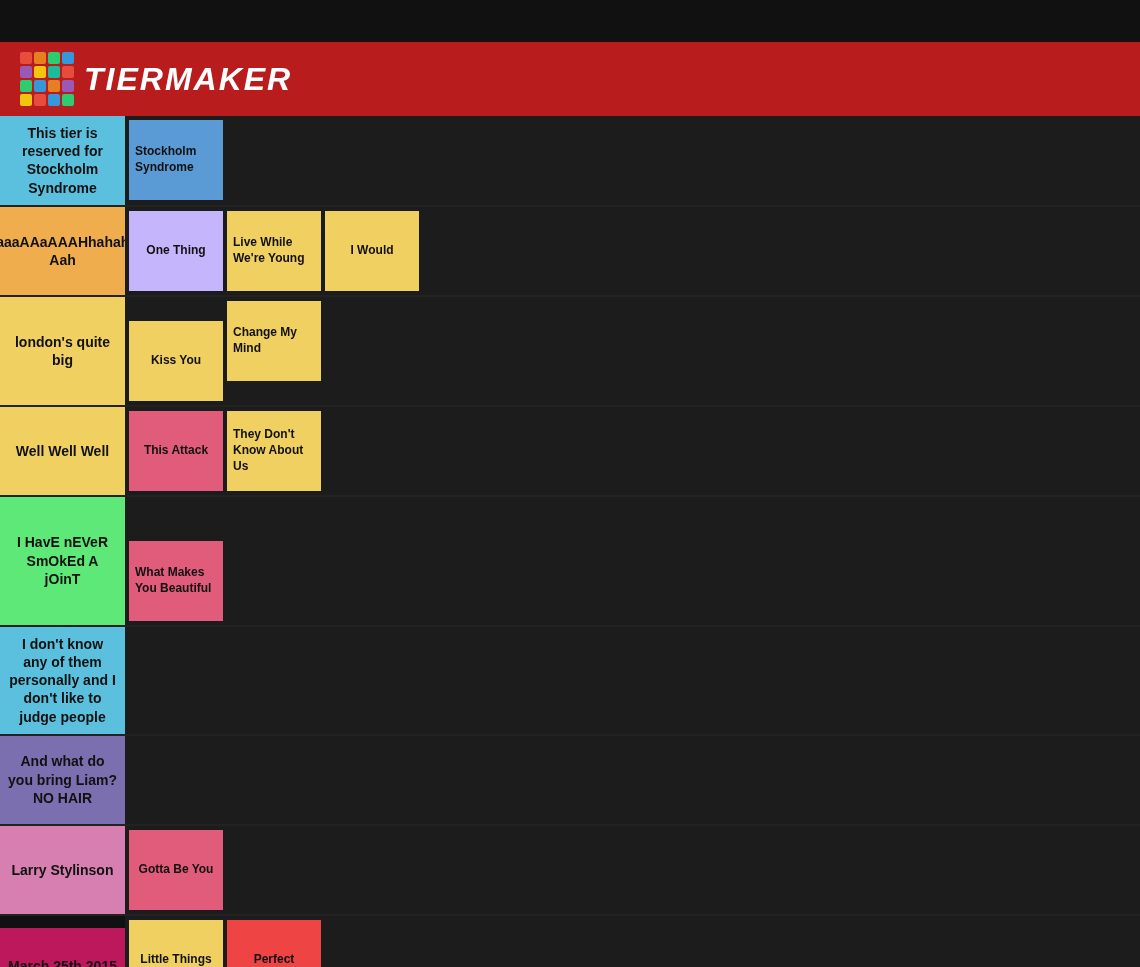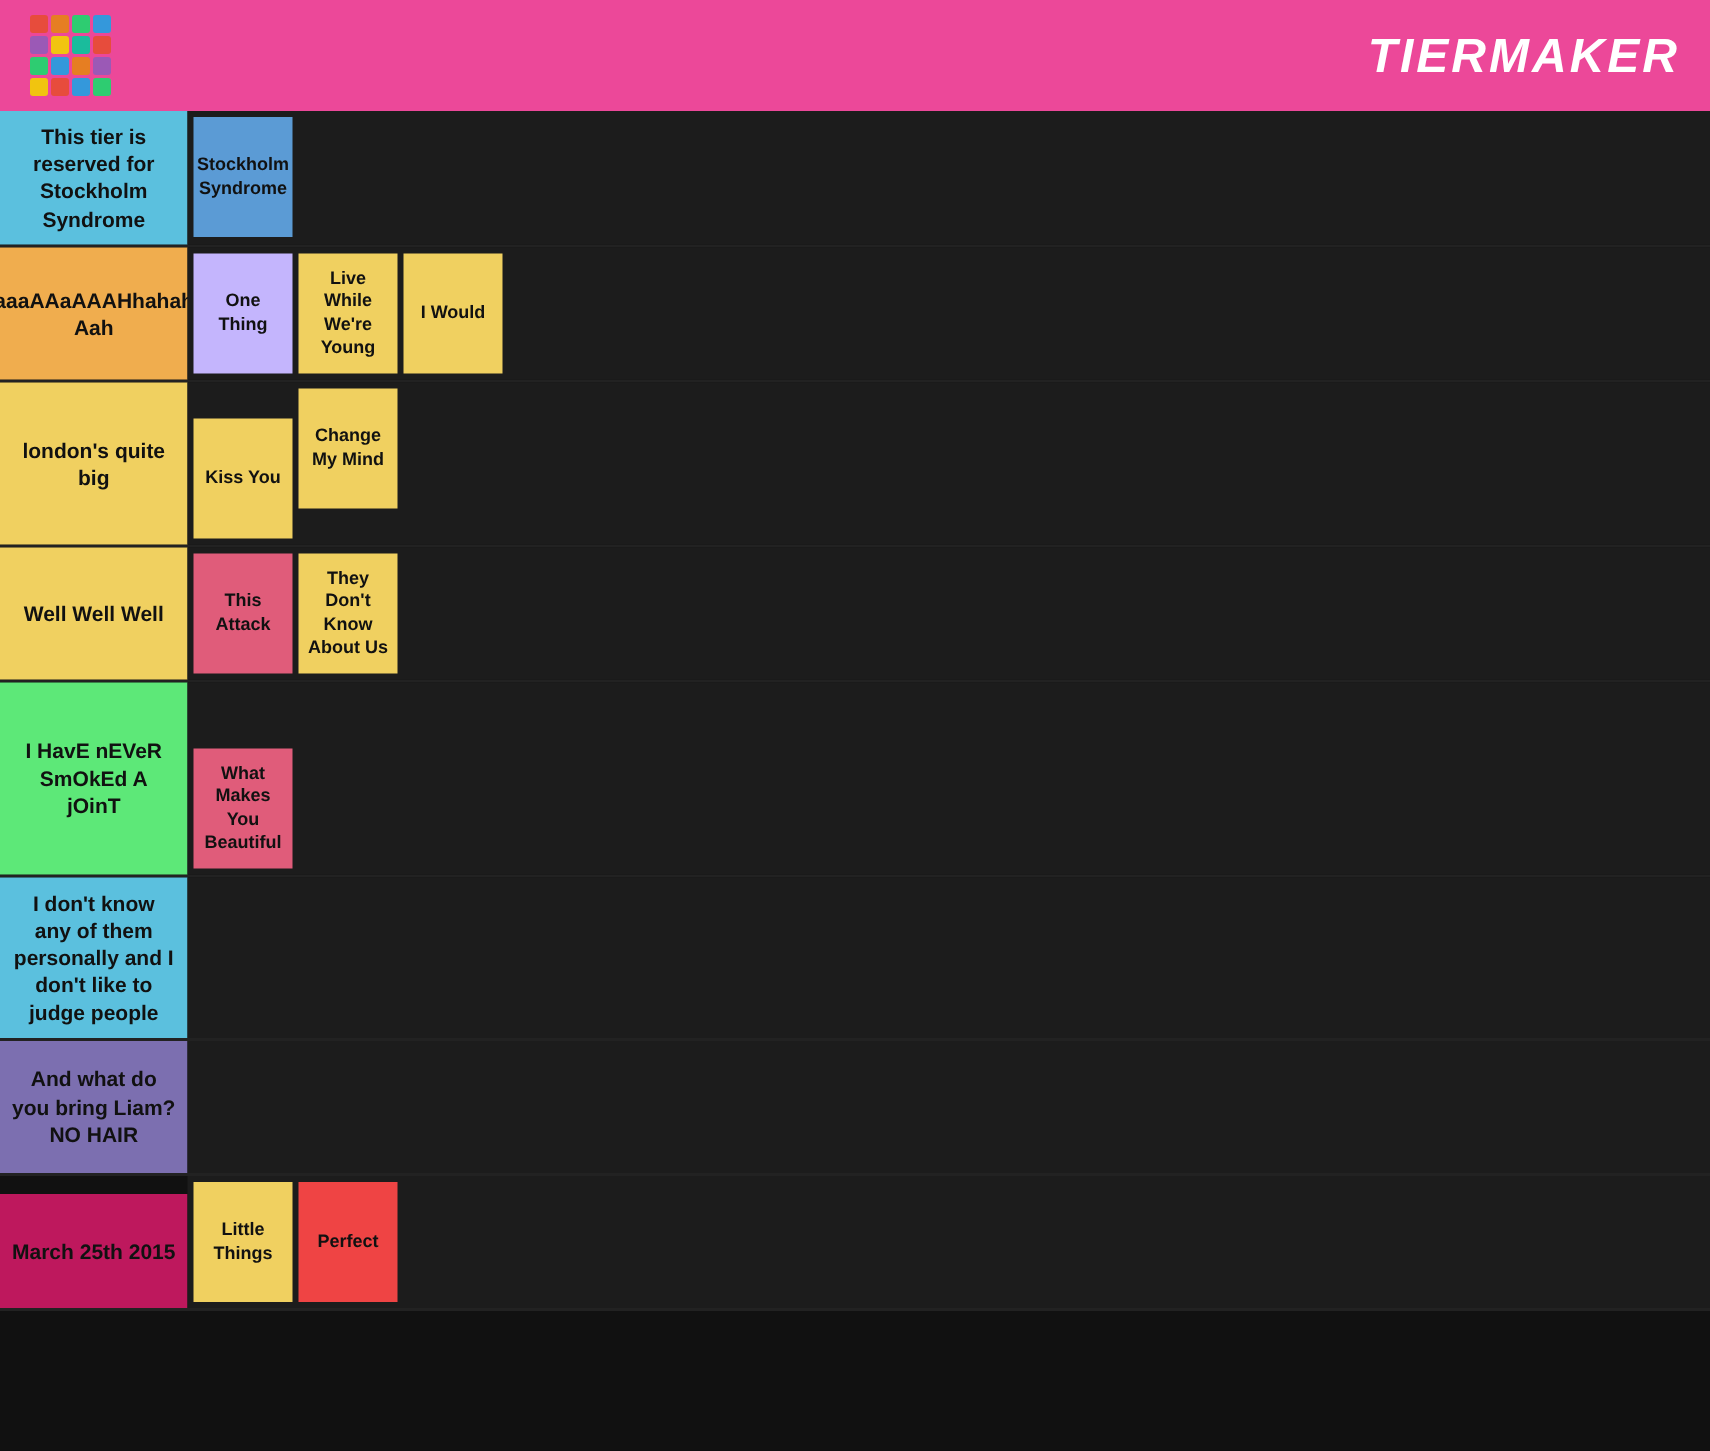--- a/index.html
+++ b/index.html
@@ -4,24 +4,25 @@
   <style>
     * { box-sizing: border-box; margin: 0; padding: 0; }
     body {
       background: #111;
       font-family: Arial, sans-serif;
       width: 1140px;
       min-height: 967px;
     }
     .header {
       display: flex;
-      justify-content: space-between;
+      justify-content: flex-start;
       align-items: center;
       padding: 10px 20px;
-      background: #ec4899;
+      background: #b91c1c;
+      margin-top: 42px;
     }
     .logo-text {
       font-size: 32px;
       font-weight: 900;
       color: #fff;
       letter-spacing: 2px;
       text-transform: uppercase;
       font-style: italic;
     }
     .logo-grid {
@@ -59,26 +60,26 @@
       display: flex;
       flex-wrap: wrap;
       flex: 1;
       background: #1c1c1c;
       padding: 4px;
       gap: 4px;
       align-content: flex-start;
       align-items: flex-start;
     }
     .tier-item {
-      width: 66px;
+      width: 94px;
       min-height: 80px;
       display: flex;
       align-items: center;
       justify-content: center;
-      text-align: center;
+      text-align: left;
       font-size: 12px;
       font-weight: bold;
       color: #111;
       padding: 6px;
       line-height: 1.3;
     }
   </style>
 </head>
 <body>
 
@@ -141,19 +142,25 @@
     </div>
     <div class="tier-row">
       <div class="tier-label" style="background: rgb(91, 192, 222);">I don't know any of them personally and I don't like to judge people</div>
       <div class="tier-items"></div>
     </div>
     <div class="tier-row">
       <div class="tier-label" style="background: rgb(124, 111, 176);">And what do you bring Liam? NO HAIR</div>
       <div class="tier-items"></div>
     </div>
     <div class="tier-row">
+      <div class="tier-label" style="background: rgb(215, 127, 176);">Larry Stylinson</div>
+      <div class="tier-items">
+        <div class="tier-item" style="background: rgb(224, 92, 122);">Gotta Be You</div>
+      </div>
+    </div>
+    <div class="tier-row">
       <div class="tier-label" style="background: #be185d; margin-top: 12px;">March 25th 2015</div>
       <div class="tier-items">
         <div class="tier-item" style="background: rgb(240, 208, 96);">Little Things</div>
         <div class="tier-item" style="background: #ef4444;">Perfect</div>
       </div>
     </div>
   </div>
 
 </body></html>

